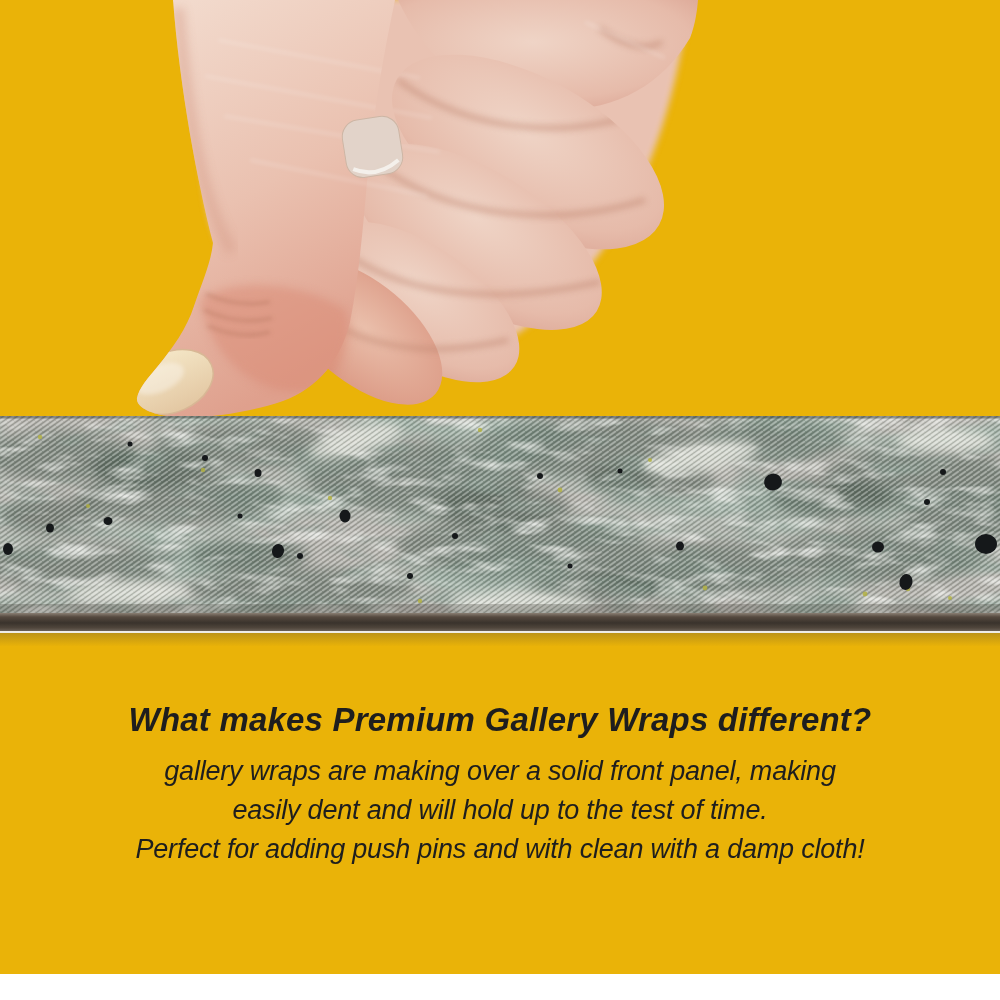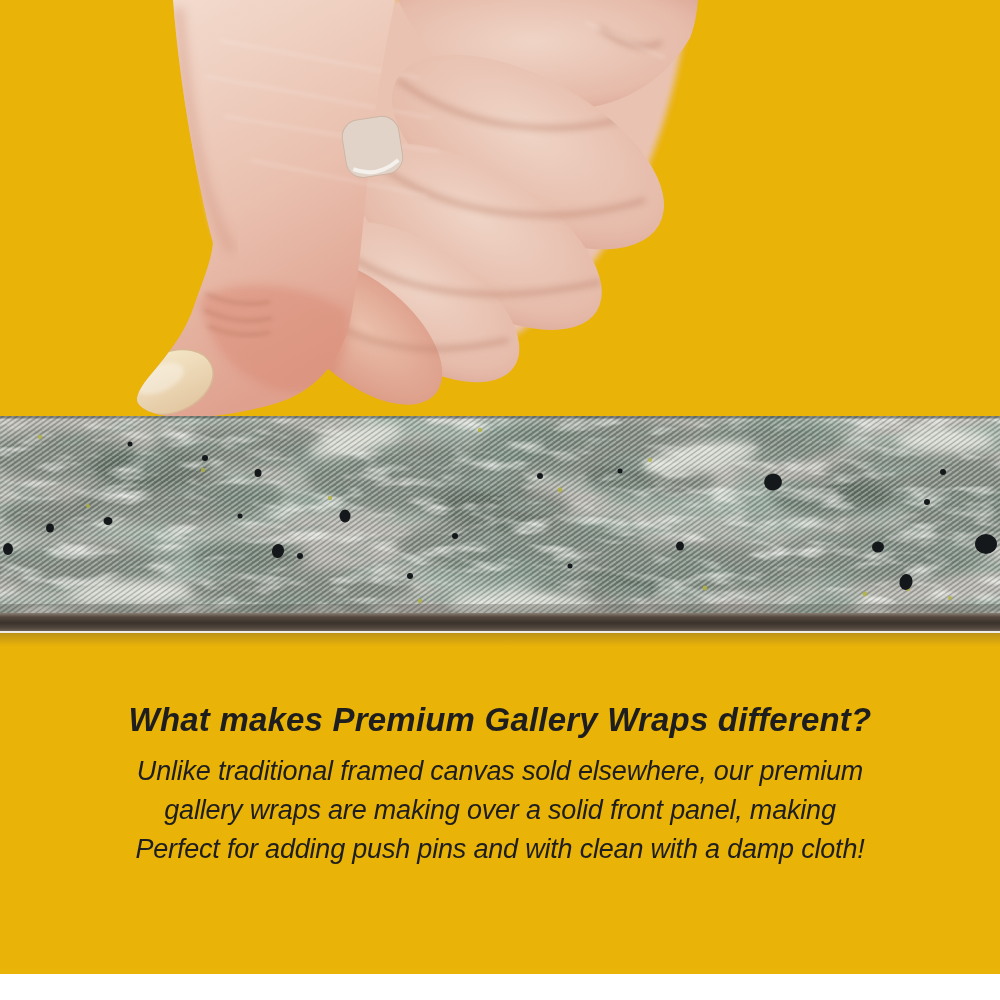--- a/index.html
+++ b/index.html
@@ -232,19 +232,19 @@
       <rect y="188" width="1000" height="9" fill="rgba(50,46,40,0.25)"></rect>
     </svg>
     <div class="strip-edge"></div>
     <div class="strip-highlight"></div>
     <div class="strip-shadow"></div>
   </div>
 
   <section class="info">
     <h2>What makes Premium Gallery Wraps different?</h2>
     <div>
-      <p>Unlike traditional framed canvas sold elsewhere, our premium</p>
       <p>gallery wraps are making over a solid front panel, making</p>
+      <p>easily dent and will hold up to the test of time.</p>
       <p>Perfect for adding push pins and with clean with a damp cloth!</p>
     </div>
   </section>
 
 </div>
 
 </body></html>

